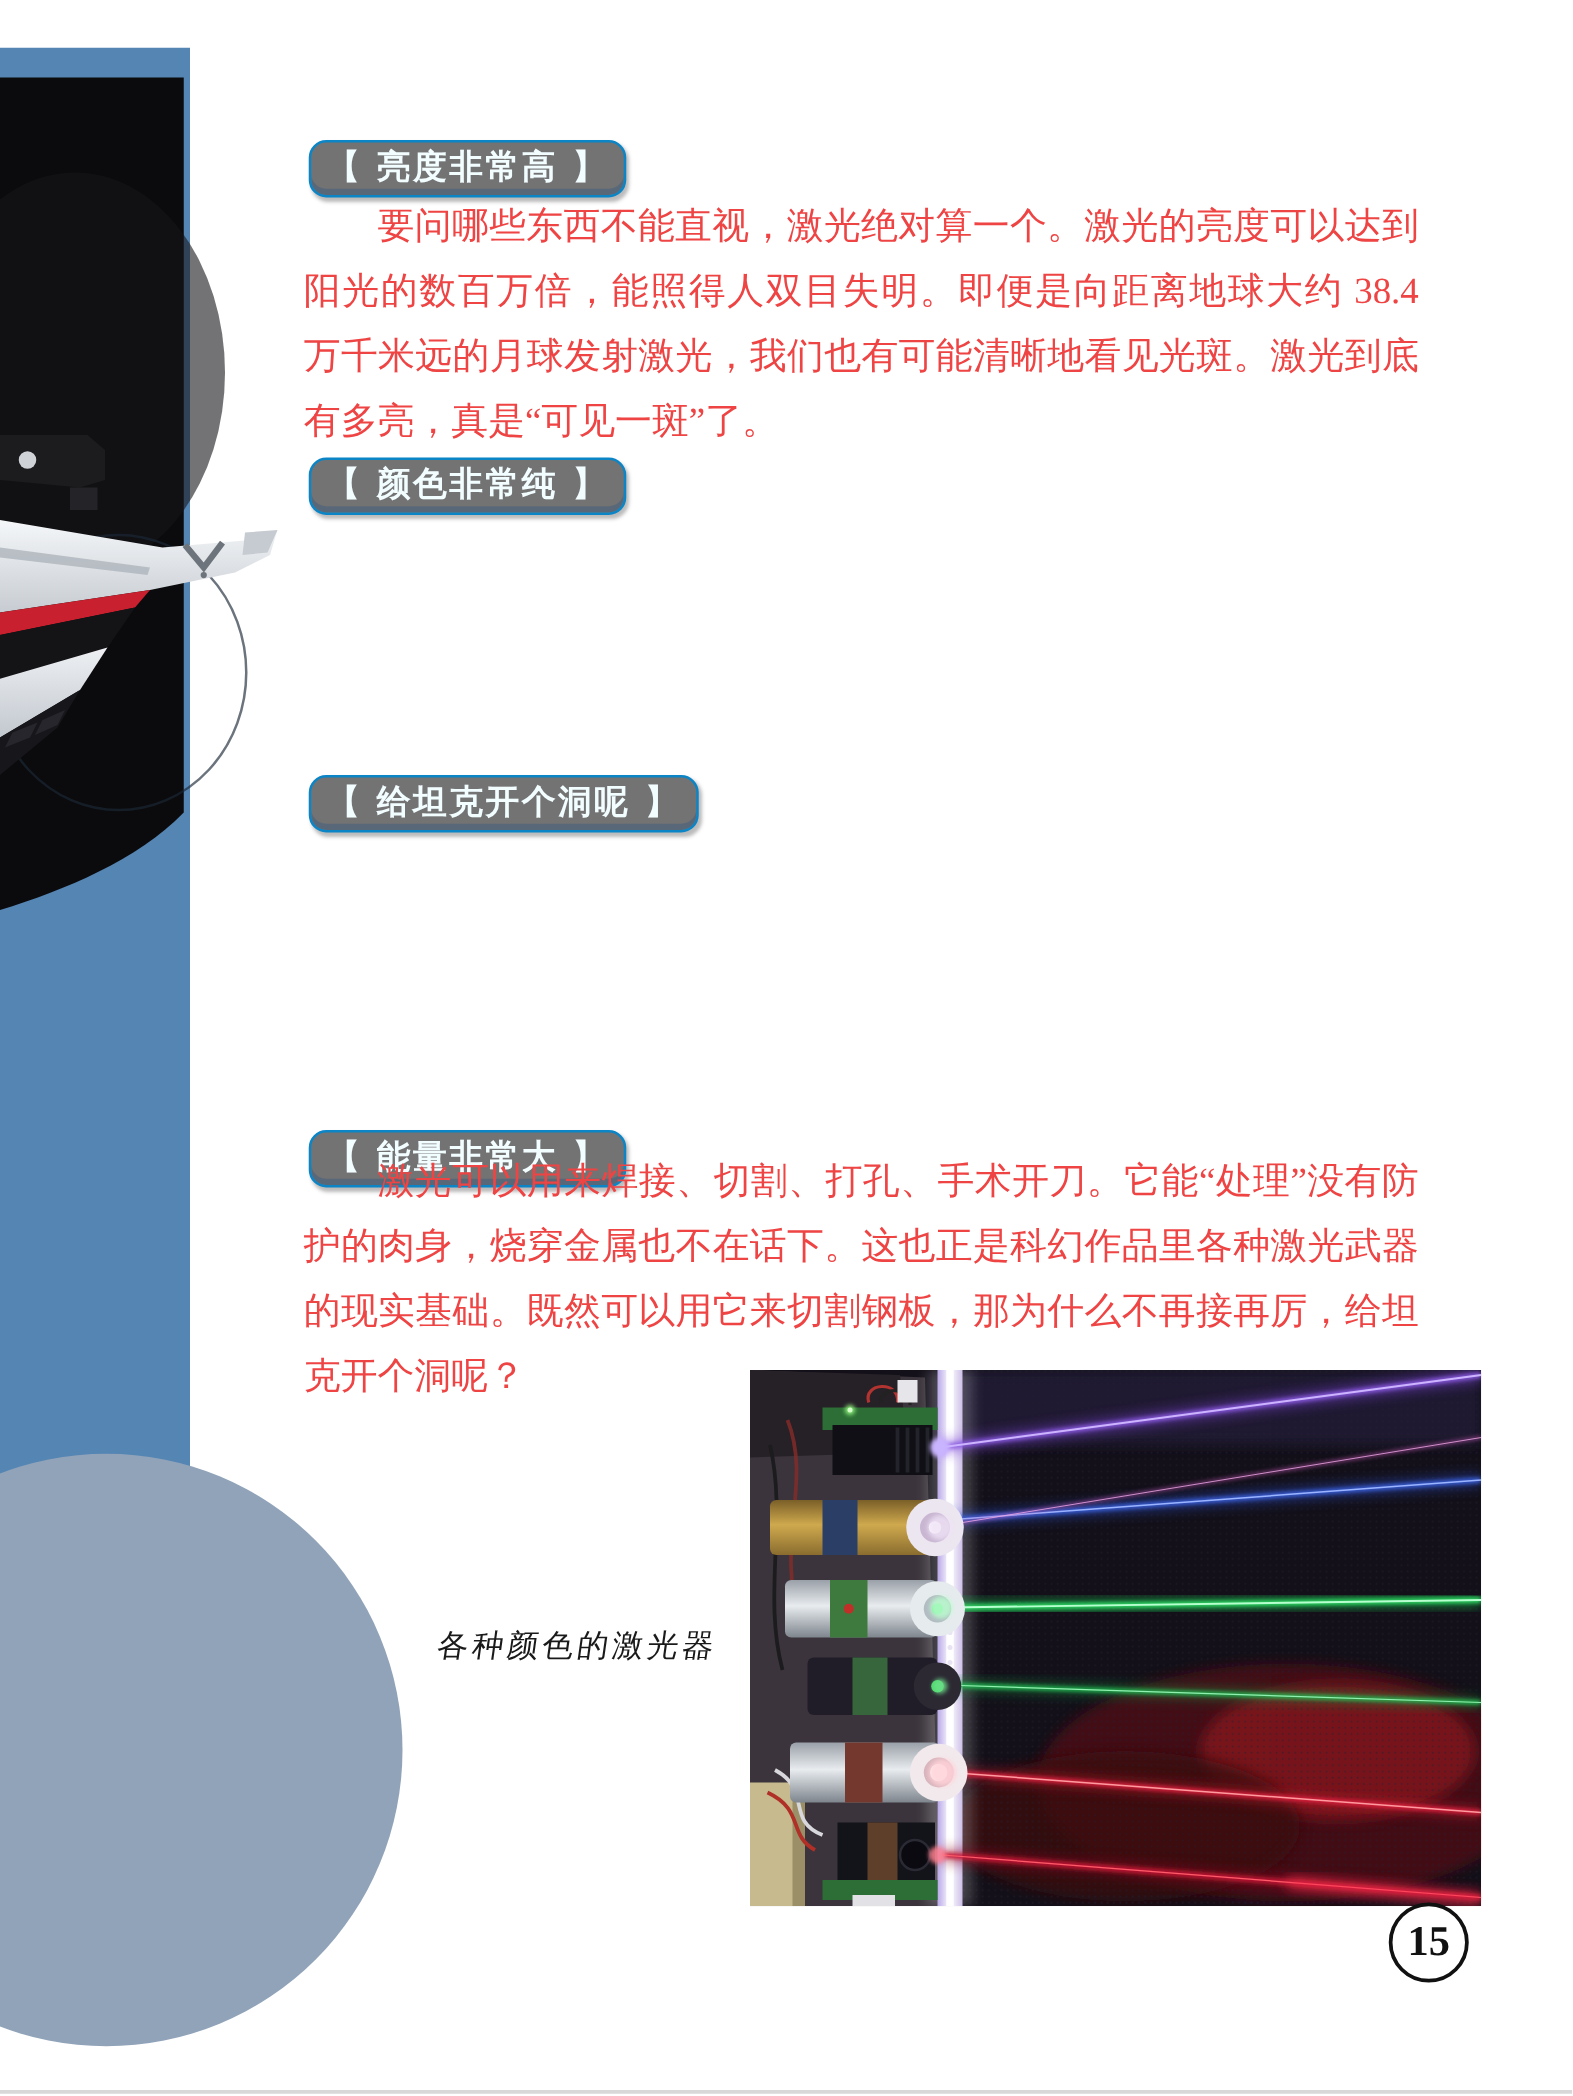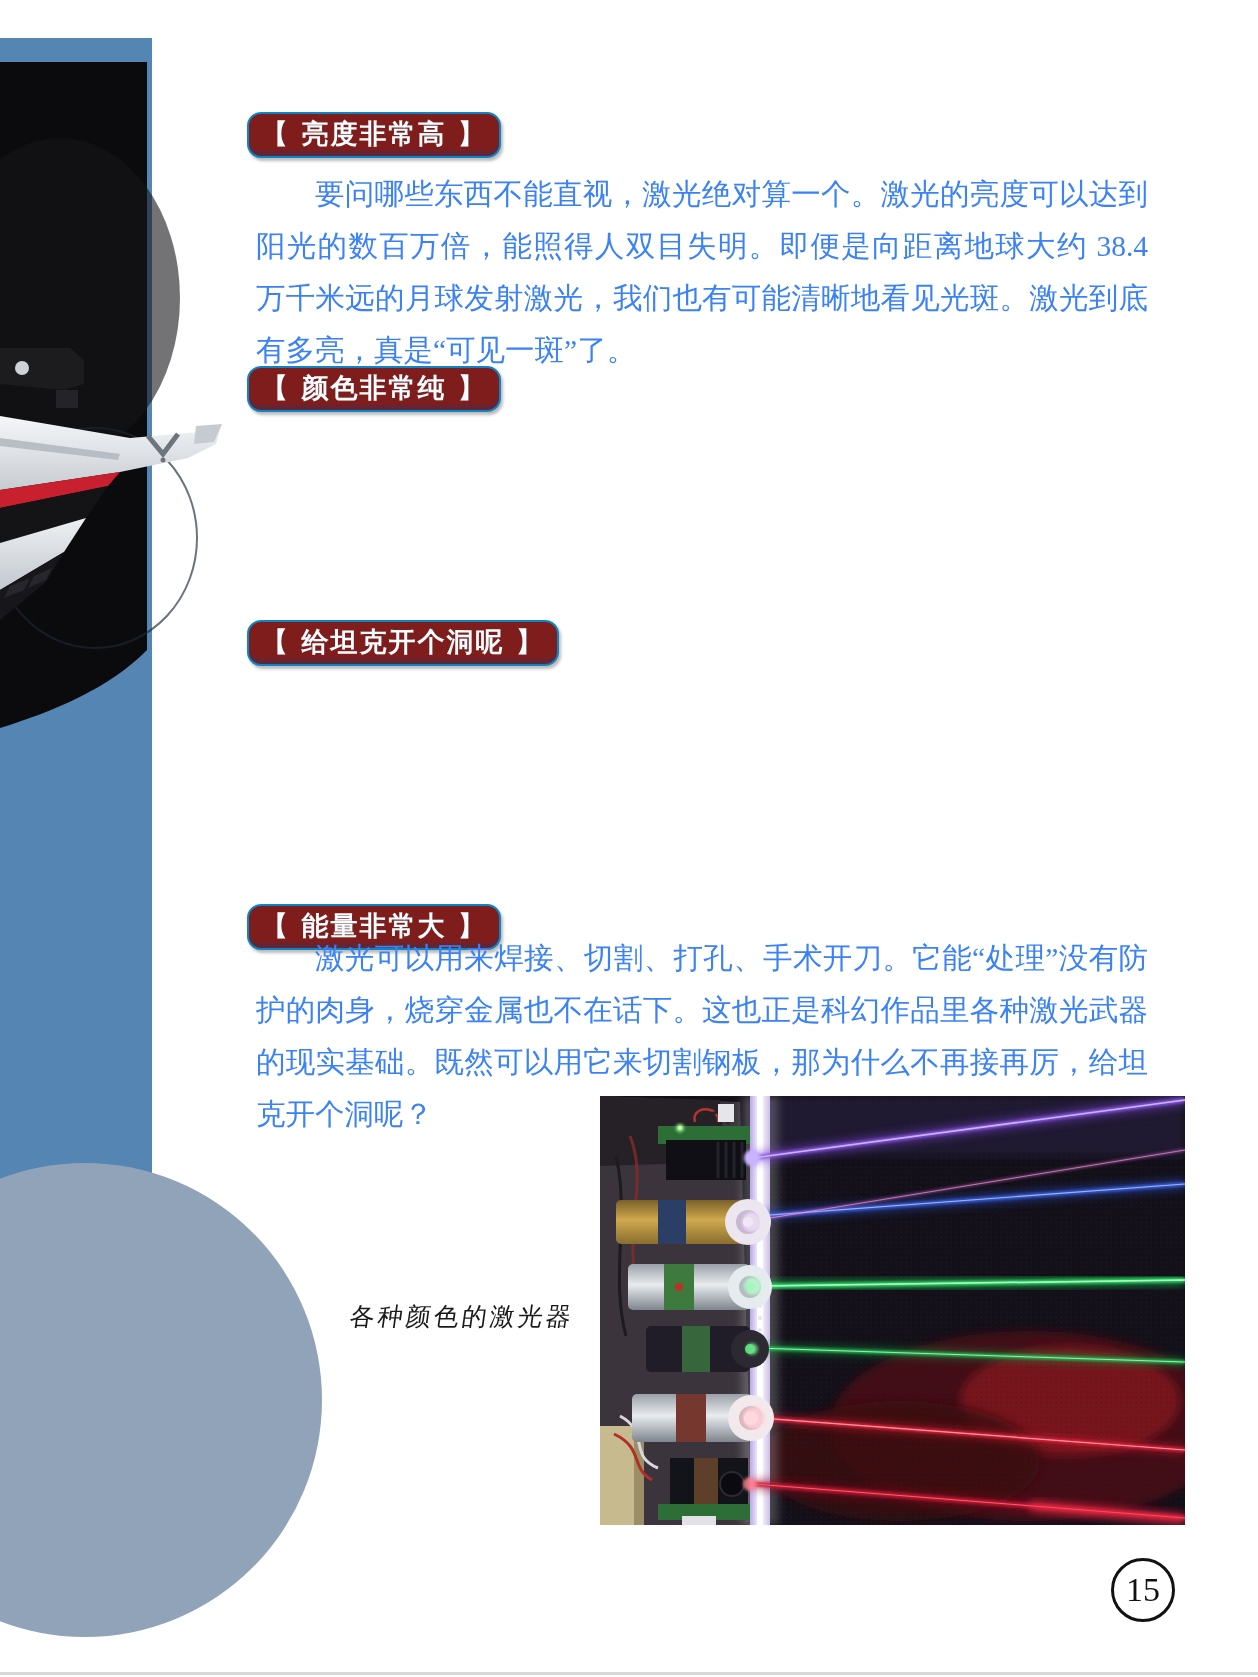--- a/index.html
+++ b/index.html
@@ -8,45 +8,45 @@
 
   
   .left-decor{position:absolute;left:0;top:38px;width:235px;height:1142px;}
 
   
   .big-circle{position:absolute;left:-152px;top:1163px;width:474px;height:474px;
               border-radius:50%;background:#90a3b9;}
 
   
   .pill{position:absolute;left:247px;display:inline-block;
-        background:#7f1d1d;border:2px solid #0c85c6;border-radius:14px;
+        background:#737373;border:2px solid #0c85c6;border-radius:14px;
         padding:5px 12px 7px 12px;
         box-shadow:2px 3px 3px rgba(60,60,60,.35), inset 0 -5px 0 rgba(0,70,140,.22);
         font-family:"DejaVu Sans","Liberation Sans",sans-serif;
         font-weight:bold;font-size:27px;line-height:30px;color:#f2fdff;
         letter-spacing:2px;white-space:nowrap;}
   
-  .para{position:absolute;left:240px;width:892px;margin:16px;
+  .para{position:absolute;left:240px;width:892px;margin:3px;
         font-size:29.5px;line-height:52px;text-align:justify;text-indent:2em;
-        font-family:"Liberation Serif","DejaVu Serif",serif;color:#3b82f6;}
+        font-family:"Liberation Serif","DejaVu Serif",serif;color:#ef4444;}
 
   
   .laser-photo{position:absolute;left:600px;top:1096px;width:585px;height:429px;overflow:hidden;}
 
   
   .caption{position:absolute;left:350px;top:1300px;font-size:25px;letter-spacing:3px;
            color:#1a1a1a;font-family:"DejaVu Serif","Liberation Serif",serif;
            transform:skewX(-8deg);}
 
   
   .page-num{position:absolute;left:1111px;top:1522px;width:58px;height:58px;
             border:3px solid #111;border-radius:50%;background:#fff;
             display:flex;align-items:center;justify-content:center;
             font-family:"Liberation Serif","DejaVu Serif",serif;
-            font-weight:normal;font-size:34px;color:#111;margin-top:36px;}
+            font-weight:bold;font-size:34px;color:#111;}
 
   
   .bottom-edge{position:absolute;left:0;top:1672px;width:1258px;height:3px;background:#d8d8d8;}
 </style>
 </head>
 <body>
 
 <div class="page">
 
   <div class="left-decor">

